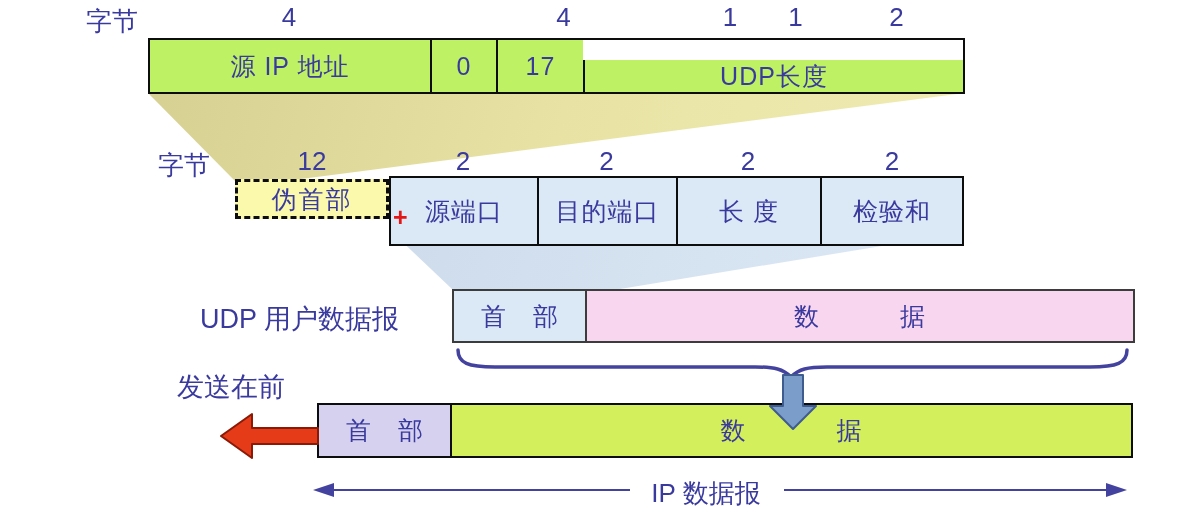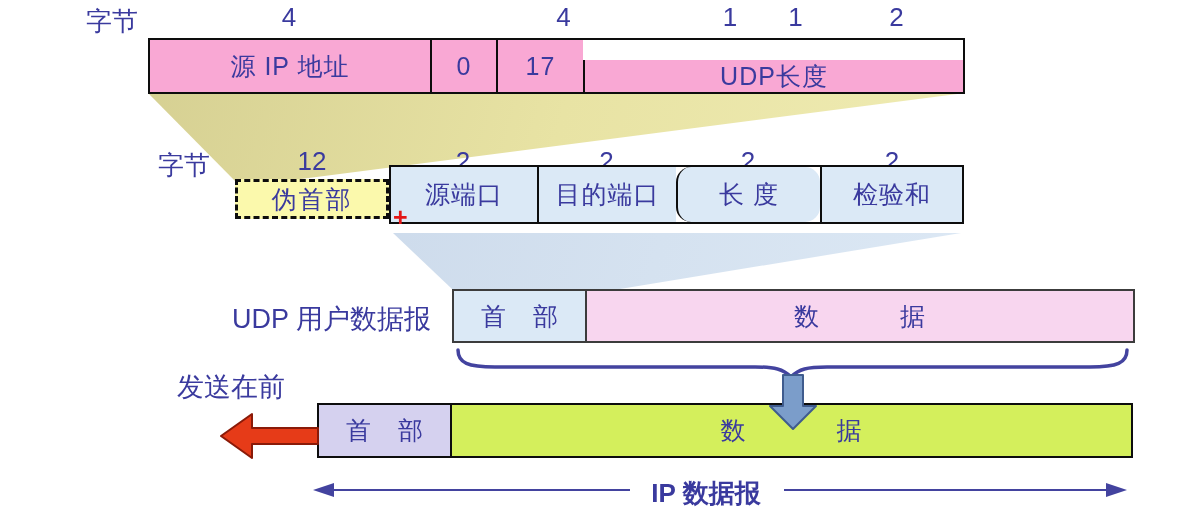--- a/index.html
+++ b/index.html
@@ -20,21 +20,21 @@
     background:linear-gradient(105deg,#c2d1e5 0%,#d5e2f0 55%,#e2edf8 100%);
     clip-path:polygon(393px 233px,961px 233px,620px 289px,452px 289px);
   }
   
   .tbl { position:absolute; display:flex; z-index:3; border:2.5px solid #0d0d0d; }
   .cell {
     display:flex; align-items:center; justify-content:center;
     font-size:25px; letter-spacing:1px; white-space:nowrap;
   }
   .cell + .cell { border-left:2.5px solid #0d0d0d; }
-  .yellow { background:#f9a8d4;text-align:right; }
+  .yellow { background:#bef264;text-align:right; }
   .blue   { background:#dbe9f6; }
   .pink   { background:#f8d6ef; }
   .lav    { background:#d5d1ef; }
   .green  { background:#d4ef5c; }
   .tbl-udp { border:2px solid #3c3c3c; }
   .tbl-udp .cell + .cell { border-left:2px solid #3c3c3c; }
   .dashedbox {
     position:absolute; z-index:3; background:#fbf9ac;
     border:3.5px dashed #0d0d0d;
     display:flex; align-items:center; justify-content:center;
@@ -75,30 +75,30 @@
   <div class="lbl" style="left:158px; top:148px; font-size:26px;">字节</div>
 
   <div class="num" style="left:235px; top:146px; width:154px;">12</div>
   <div class="num" style="left:389px; top:146px; width:148px;">2</div>
   <div class="num" style="left:537px; top:146px; width:139px;">2</div>
   <div class="num" style="left:676px; top:146px; width:144px;">2</div>
   <div class="num" style="left:820px; top:146px; width:144px;">2</div>
 
   <div class="dashedbox" style="left:235px; top:179px; width:154px; height:40px;">伪首部</div>
 
-  <div class="tbl" style="left:389px; top:165px; width:575px; height:59px;">
+  <div class="tbl" style="left:389px; top:176px; width:575px; height:70px;">
     <div class="cell blue" style="width:146px;">源端口</div>
     <div class="cell blue" style="width:139px;">目的端口</div>
-    <div class="cell blue" style="width:144px;border-radius:15px;">长 度</div>
+    <div class="cell blue" style="width:144px;">长 度</div>
     <div class="cell blue" style="flex:1;">检验和</div>
   </div>
 
   <div class="plus" style="left:393px; top:203px;">+</div>
 
-  <div class="lbl" style="left:200px; top:301px;margin-left:32px;">UDP 用户数据报</div>
+  <div class="lbl" style="left:200px; top:301px;">UDP 用户数据报</div>
 
   <div class="tbl tbl-udp" style="left:452px; top:289px; width:683px; height:54px;">
     <div class="cell blue" style="width:131px; letter-spacing:10px; padding-left:10px;">首 部</div>
     <div class="cell pink" style="flex:1;">
       <span>数</span>
       <span class="gap2"></span>
       <span>据</span>
     </div>
   </div>
 
@@ -106,21 +106,21 @@
 
   <div class="tbl" style="left:317px; top:403px; width:816px; height:55px;">
     <div class="cell lav" style="width:131px; letter-spacing:10px; padding-left:10px;">首 部</div>
     <div class="cell green" style="flex:1;">
       <span>数</span>
       <span class="gap3"></span>
       <span>据</span>
     </div>
   </div>
 
-  <div class="lbl" style="left:630px; top:476px; width:152px; text-align:center; font-size:26px;font-weight:bold;">IP 数据报</div>
+  <div class="lbl" style="left:630px; top:476px; width:152px; text-align:center; font-size:26px;">IP 数据报</div>
 
 
   <svg class="overlay" width="1178" height="526" viewBox="0 0 1178 526">
 
     <path d="M 458 350 C 458 363 468 367 495 367 L 755 367 C 775 367 783 369 791 377
              C 799 369 807 367 827 367 L 1090 367 C 1117 367 1127 363 1127 350" fill="none" stroke="#43439f" stroke-width="3.5" stroke-linecap="round"></path>
 
     <polygon points="783,375 803,375 803,406 816,406 793,429 770,406 783,406" fill="#7b9dca" stroke="#3f5c8e" stroke-width="2" stroke-linejoin="round"></polygon>
 
     <polygon points="221,436 252,414 252,428 318,428 318,444 252,444 252,458" fill="#e63b18" stroke="#8a1a08" stroke-width="2" stroke-linejoin="round"></polygon>

